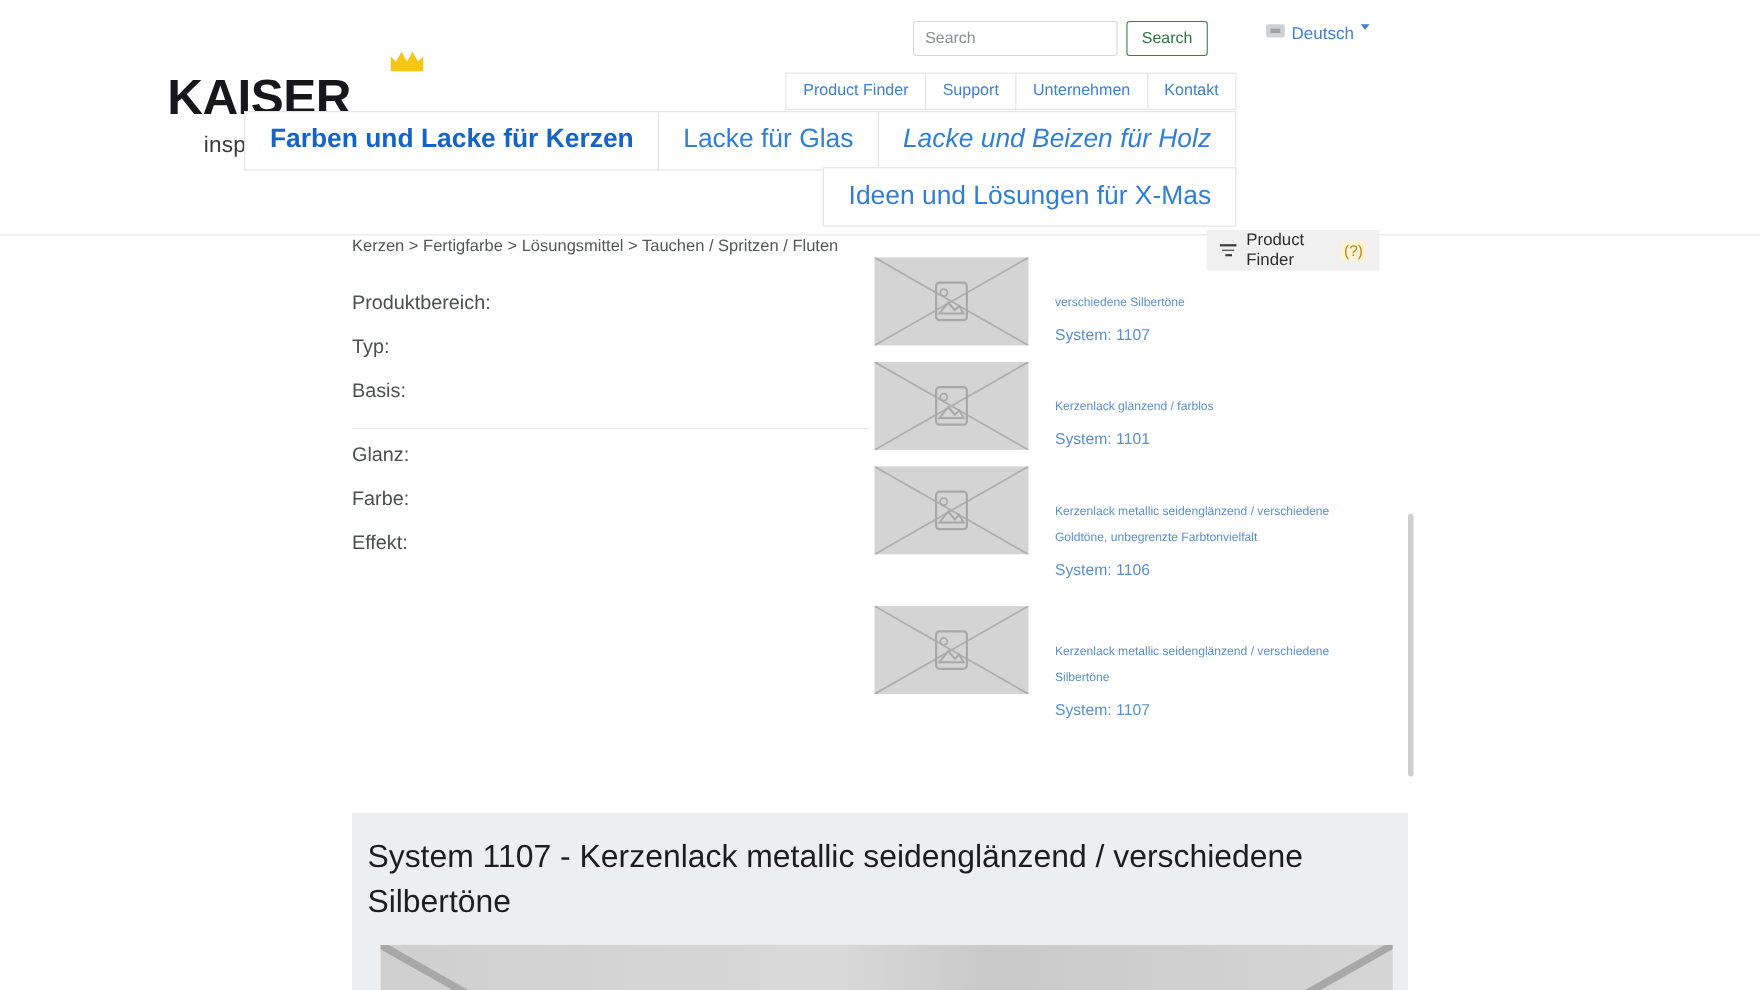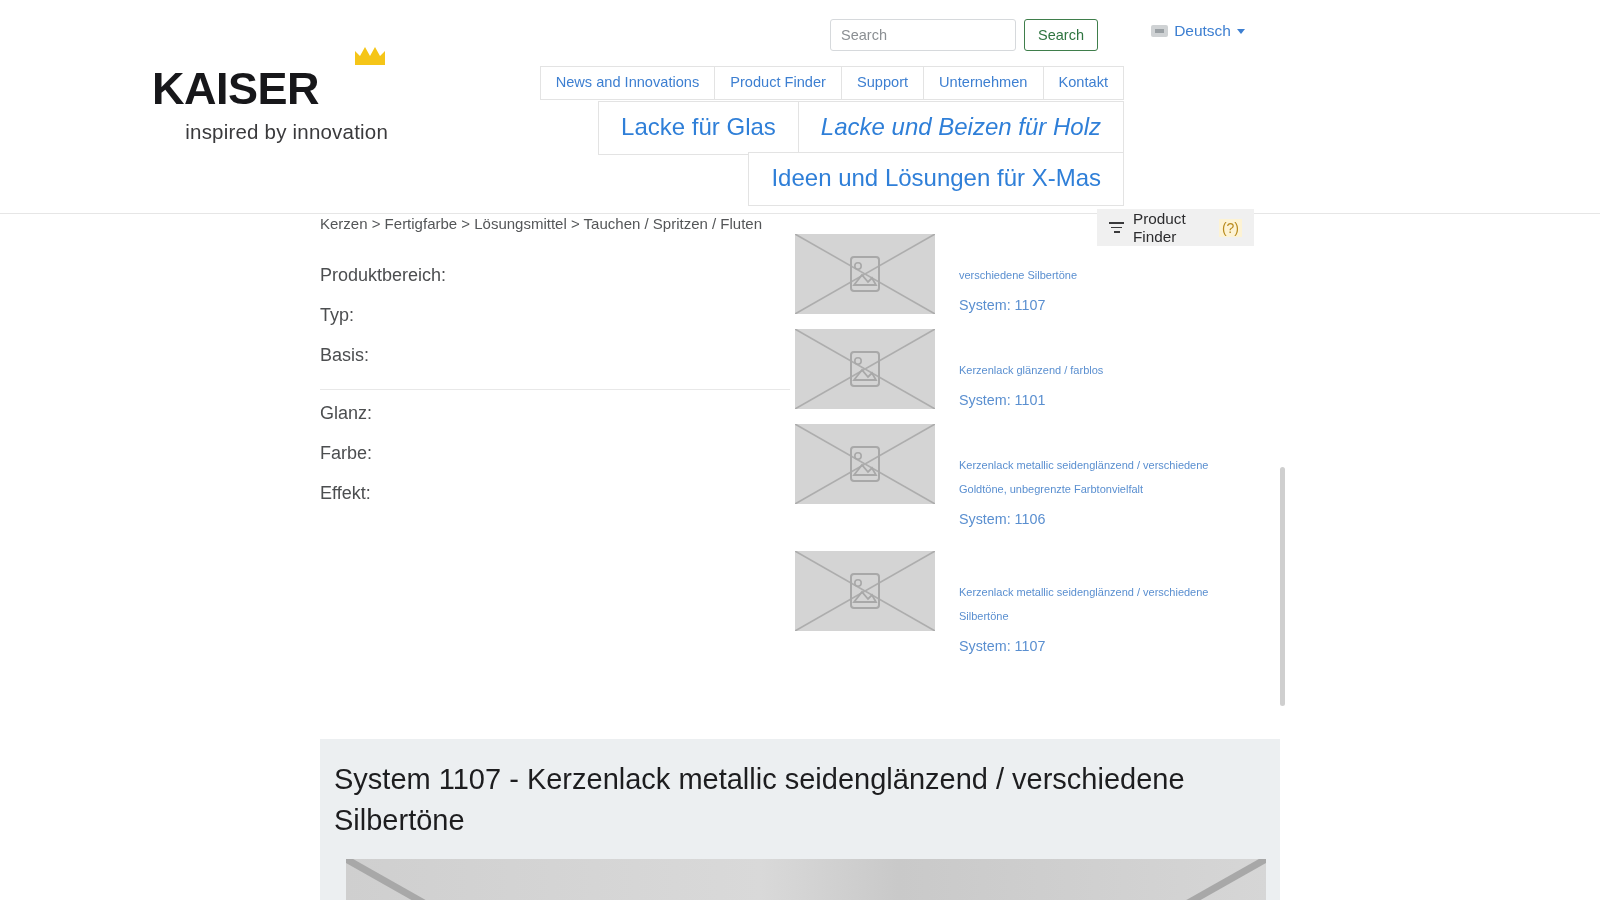--- a/index.html
+++ b/index.html
@@ -22,21 +22,21 @@
     width:186px; height:32px; border:1px solid #d6d9dc; border-radius:3px;
     padding:0 10px; font-size:14.5px; color:#333; background:#fff; outline:none;
     font-family:"Liberation Sans", sans-serif;
   }
   .search-input::placeholder { color:#8b8f93; }
   .search-btn {
     height:32px; padding:0 13px; background:#fff; border:1px solid #3f7e4b;
     border-radius:3px; color:#2f7540; font-size:14.5px; cursor:pointer;
     font-family:"Liberation Sans", sans-serif; line-height:30px;
   }
-  .lang-wrap { position:absolute; right:35px; top:22px; display:flex; align-items:center; gap:6px; cursor:pointer; }
+  .lang-wrap { position:absolute; right:35px; top:22px; display:flex; align-items:flex-start; gap:6px; cursor:pointer; }
   .flag-icon {
     width:17px; height:12px; background:#cfd2d4; border-radius:2px;
     display:flex; align-items:center; justify-content:center;
   }
   .flag-icon i { display:block; width:9px; height:4px; border-top:2px solid #9aa0a4; border-bottom:2px solid #9aa0a4; }
   .lang-label { color:#3d7fd1; font-size:15.5px; }
   .caret-down { width:0;height:0;border-left:4.5px solid transparent;border-right:4.5px solid transparent;border-top:5px solid #3d7fd1; }
 
   
   .logo { position:absolute; left:152px; top:66px; width:260px; }
@@ -129,28 +129,28 @@
 
     <div class="logo">
       <div class="logo-word">KAISER</div>
       <svg class="crown" viewBox="0 0 30 18">
         <path d="M0 18 L0 4 L5 9 L10 0 L15 9 L20 0 L25 9 L30 4 L30 18 Z" fill="#f5c518"></path>
       </svg>
       <div class="logo-tag">inspired by innovation</div>
     </div>
 
     <div class="topnav">
-      <a href="#">News and Innovations</a>
       <a href="#">Product Finder</a>
       <a href="#">Support</a>
       <a href="#">Unternehmen</a>
       <a href="#">Kontakt</a>
     </div>
 
     <div class="mainnav">
+      <a href="#" class="active">Farben und Lacke für Kerzen</a>
       <a href="#">Lacke für Glas</a>
       <a href="#">Lacke und Beizen für Holz</a>
     </div>
     <div class="mainnav2">
       <a href="#">Ideen und Lösungen für X-Mas</a>
     </div>
 
     <div class="header-rule"></div>
   </div>
 

